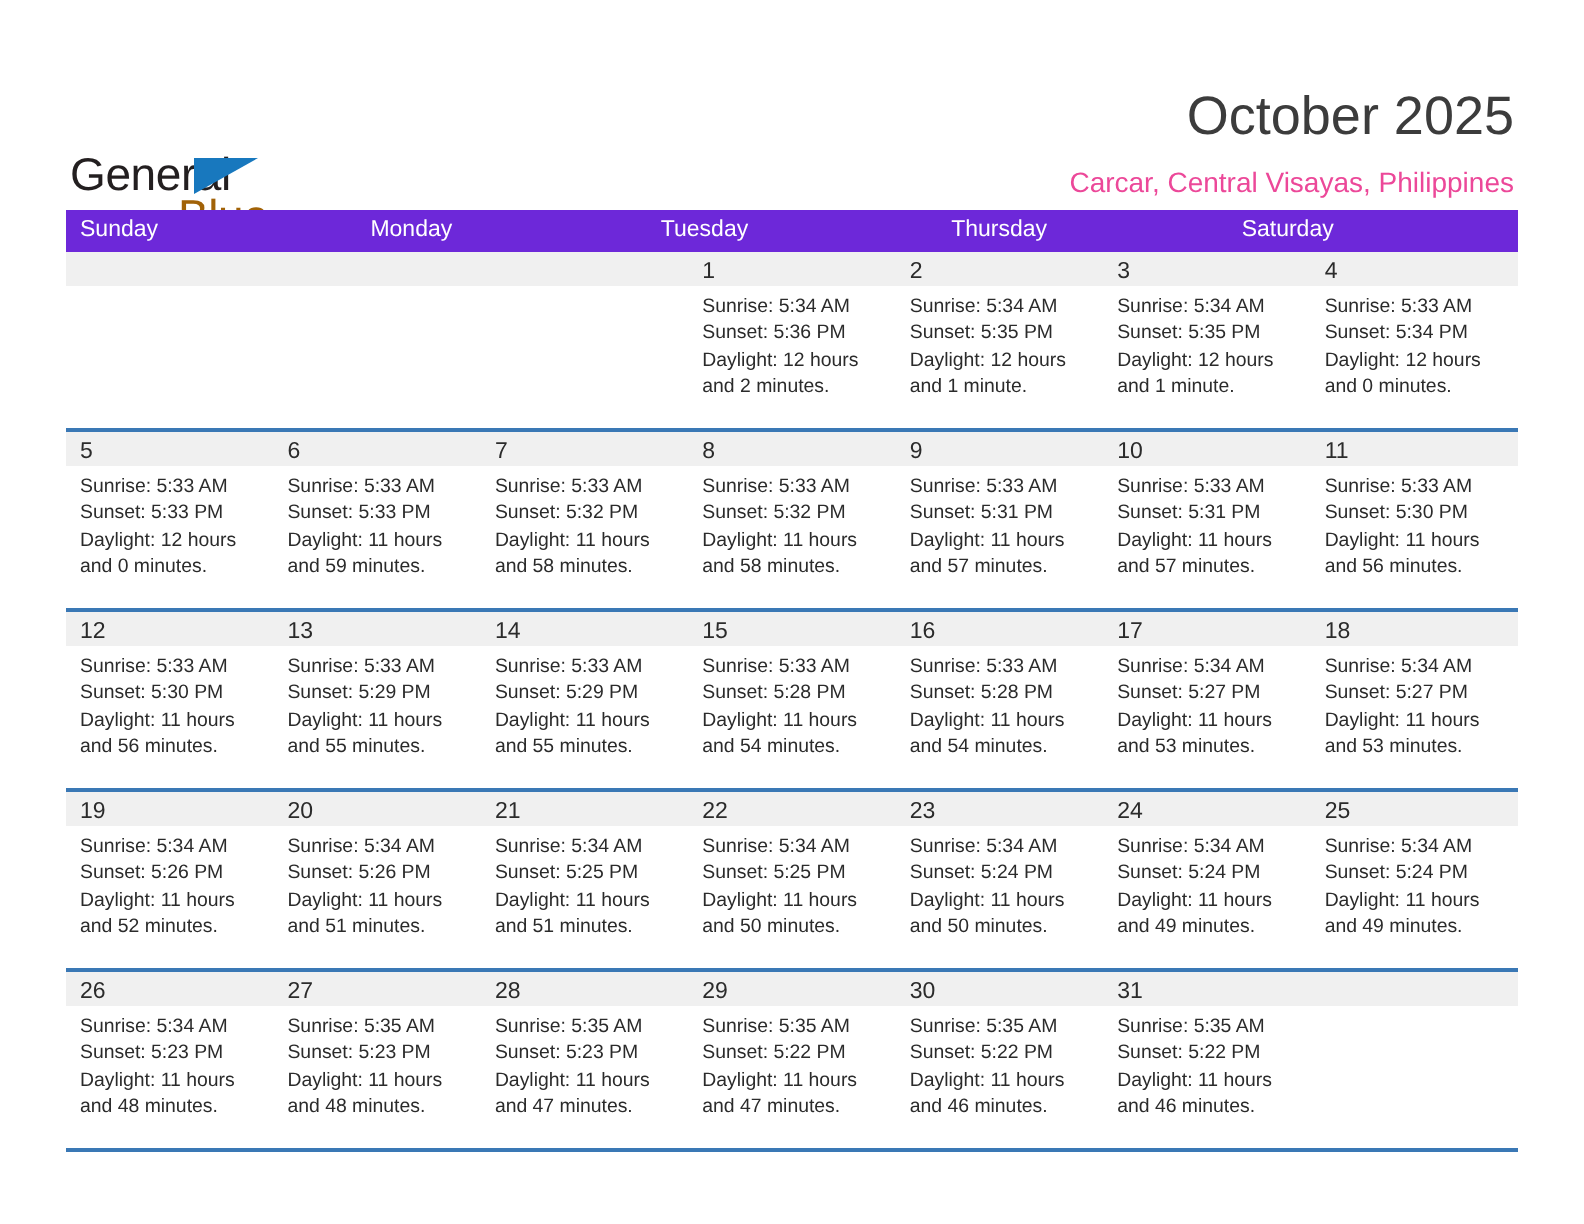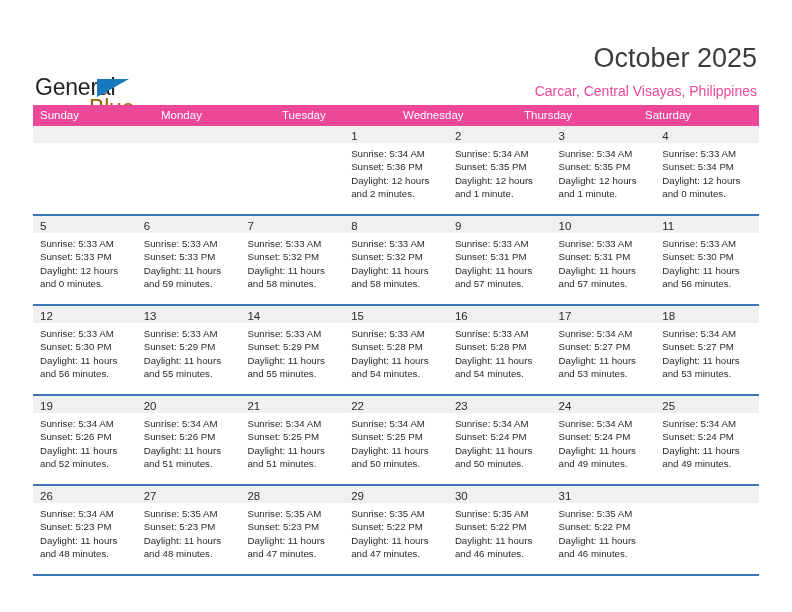--- a/index.html
+++ b/index.html
@@ -87,21 +87,21 @@
 
   
   .calendar {
     position: absolute;
     left: 33px;
     top: 105px;
     width: 726px;
   }
   .weekday-row {
     display: flex;
-    background: #ec4899;
+    background: #6d28d9;
     height: 21px;
   }
   .weekday {
     flex: 1 1 0;
     color: #ffffff;
     font-size: 11.5px;
     line-height: 21px;
     padding-left: 7px;
     box-sizing: border-box;
     white-space: nowrap;
@@ -167,21 +167,20 @@
     </div>
 
   </div>
 
   <div class="calendar">
 
     <div class="weekday-row">
       <div class="weekday">Sunday</div>
       <div class="weekday">Monday</div>
       <div class="weekday">Tuesday</div>
-      <div class="weekday">Wednesday</div>
       <div class="weekday">Thursday</div>
       <div class="weekday">Saturday</div>
     </div>
 
     <div id="weeks-container">
         <div class="week-row">
           <div class="day-cell empty">
             <div class="daynum-strip"><span class="daynum"></span></div>
             <div class="cell-body">
               <div class="info-line"></div>

